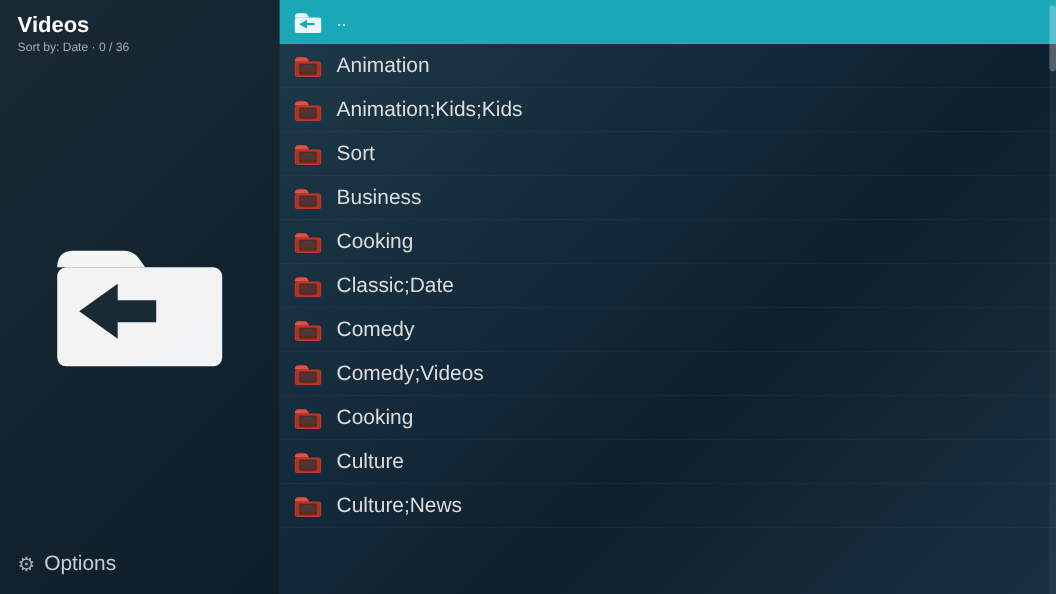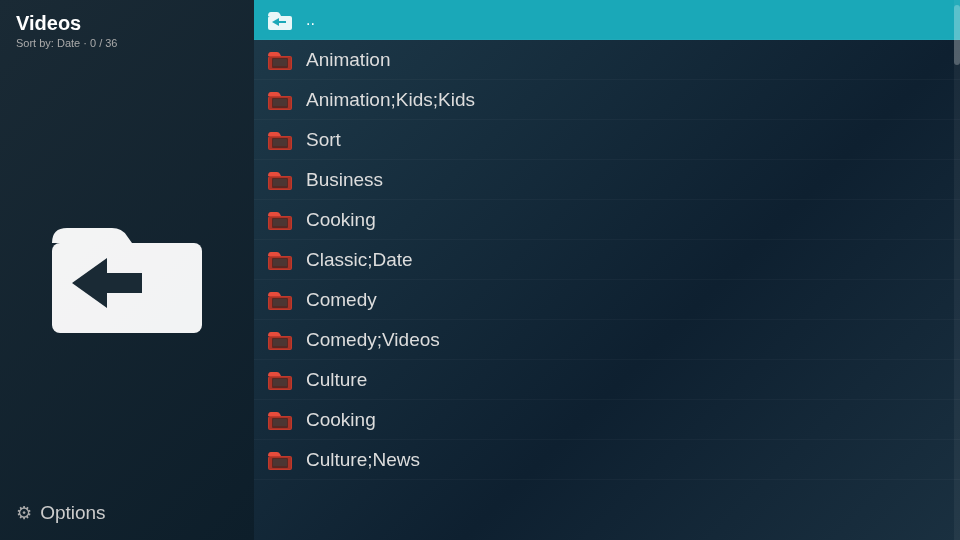--- a/index.html
+++ b/index.html
@@ -316,34 +316,34 @@
       <div class="list-item-icon">
         <svg width="26" height="22" viewBox="0 0 26 22" xmlns="http://www.w3.org/2000/svg">
           <rect x="1" y="7" width="24" height="14" rx="2" fill="#c0392b"></rect>
           <path d="M1,7 Q1,3 4,3 L10,3 Q12,3 13,5 L14,7 Z" fill="#e74c3c"></path>
           <rect x="2" y="8" width="22" height="12" rx="1" fill="#a93226"></rect>
 
           <rect x="5" y="9" width="16" height="10" rx="1" fill="#222" opacity="0.6"></rect>
           <rect x="6" y="10" width="14" height="7" rx="0.5" fill="#444" opacity="0.5"></rect>
         </svg>
       </div>
+      <span class="list-item-text">Cooking</span>
+    </div>
+        <div class="list-item">
+      <div class="list-item-icon">
+        <svg width="26" height="22" viewBox="0 0 26 22" xmlns="http://www.w3.org/2000/svg">
+          <rect x="1" y="7" width="24" height="14" rx="2" fill="#c0392b"></rect>
+          <path d="M1,7 Q1,3 4,3 L10,3 Q12,3 13,5 L14,7 Z" fill="#e74c3c"></path>
+          <rect x="2" y="8" width="22" height="12" rx="1" fill="#a93226"></rect>
+
+          <rect x="5" y="9" width="16" height="10" rx="1" fill="#222" opacity="0.6"></rect>
+          <rect x="6" y="10" width="14" height="7" rx="0.5" fill="#444" opacity="0.5"></rect>
+        </svg>
+      </div>
       <span class="list-item-text">Culture</span>
-    </div>
-        <div class="list-item">
-      <div class="list-item-icon">
-        <svg width="26" height="22" viewBox="0 0 26 22" xmlns="http://www.w3.org/2000/svg">
-          <rect x="1" y="7" width="24" height="14" rx="2" fill="#c0392b"></rect>
-          <path d="M1,7 Q1,3 4,3 L10,3 Q12,3 13,5 L14,7 Z" fill="#e74c3c"></path>
-          <rect x="2" y="8" width="22" height="12" rx="1" fill="#a93226"></rect>
-
-          <rect x="5" y="9" width="16" height="10" rx="1" fill="#222" opacity="0.6"></rect>
-          <rect x="6" y="10" width="14" height="7" rx="0.5" fill="#444" opacity="0.5"></rect>
-        </svg>
-      </div>
-      <span class="list-item-text">Cooking</span>
     </div>
         <div class="list-item">
       <div class="list-item-icon">
         <svg width="26" height="22" viewBox="0 0 26 22" xmlns="http://www.w3.org/2000/svg">
           <rect x="1" y="7" width="24" height="14" rx="2" fill="#c0392b"></rect>
           <path d="M1,7 Q1,3 4,3 L10,3 Q12,3 13,5 L14,7 Z" fill="#e74c3c"></path>
           <rect x="2" y="8" width="22" height="12" rx="1" fill="#a93226"></rect>
 
           <rect x="5" y="9" width="16" height="10" rx="1" fill="#222" opacity="0.6"></rect>
           <rect x="6" y="10" width="14" height="7" rx="0.5" fill="#444" opacity="0.5"></rect>

